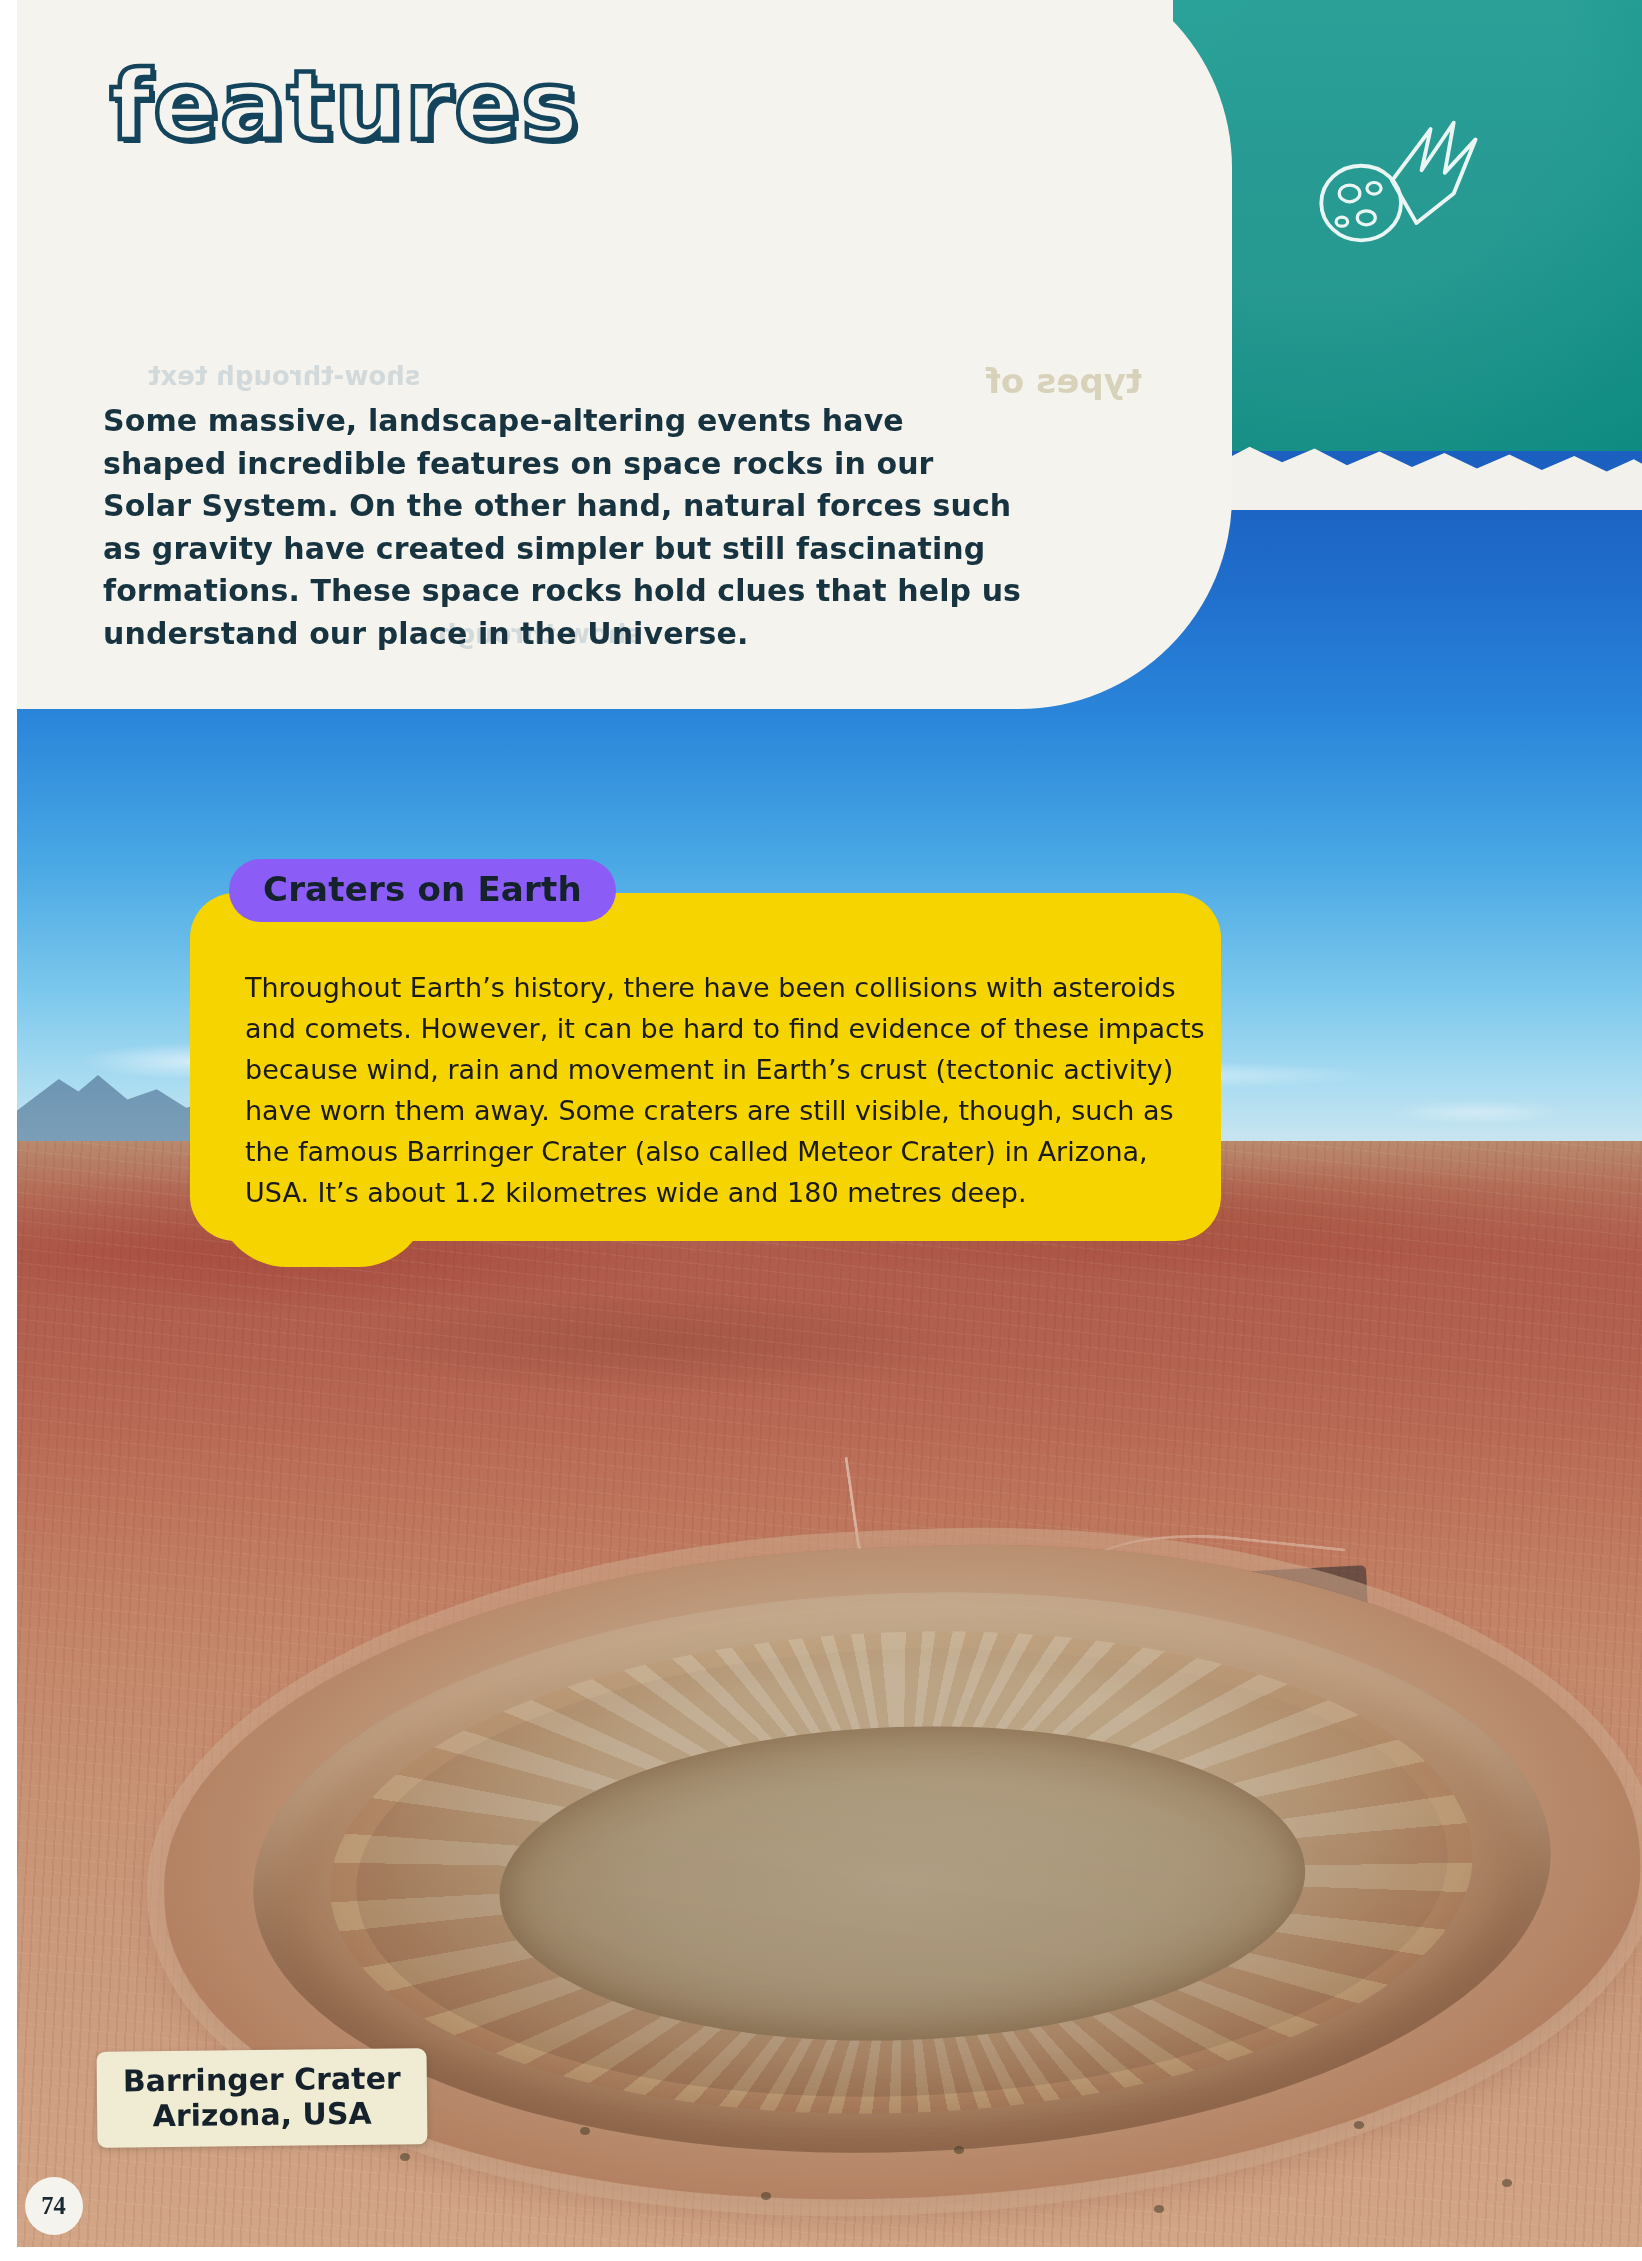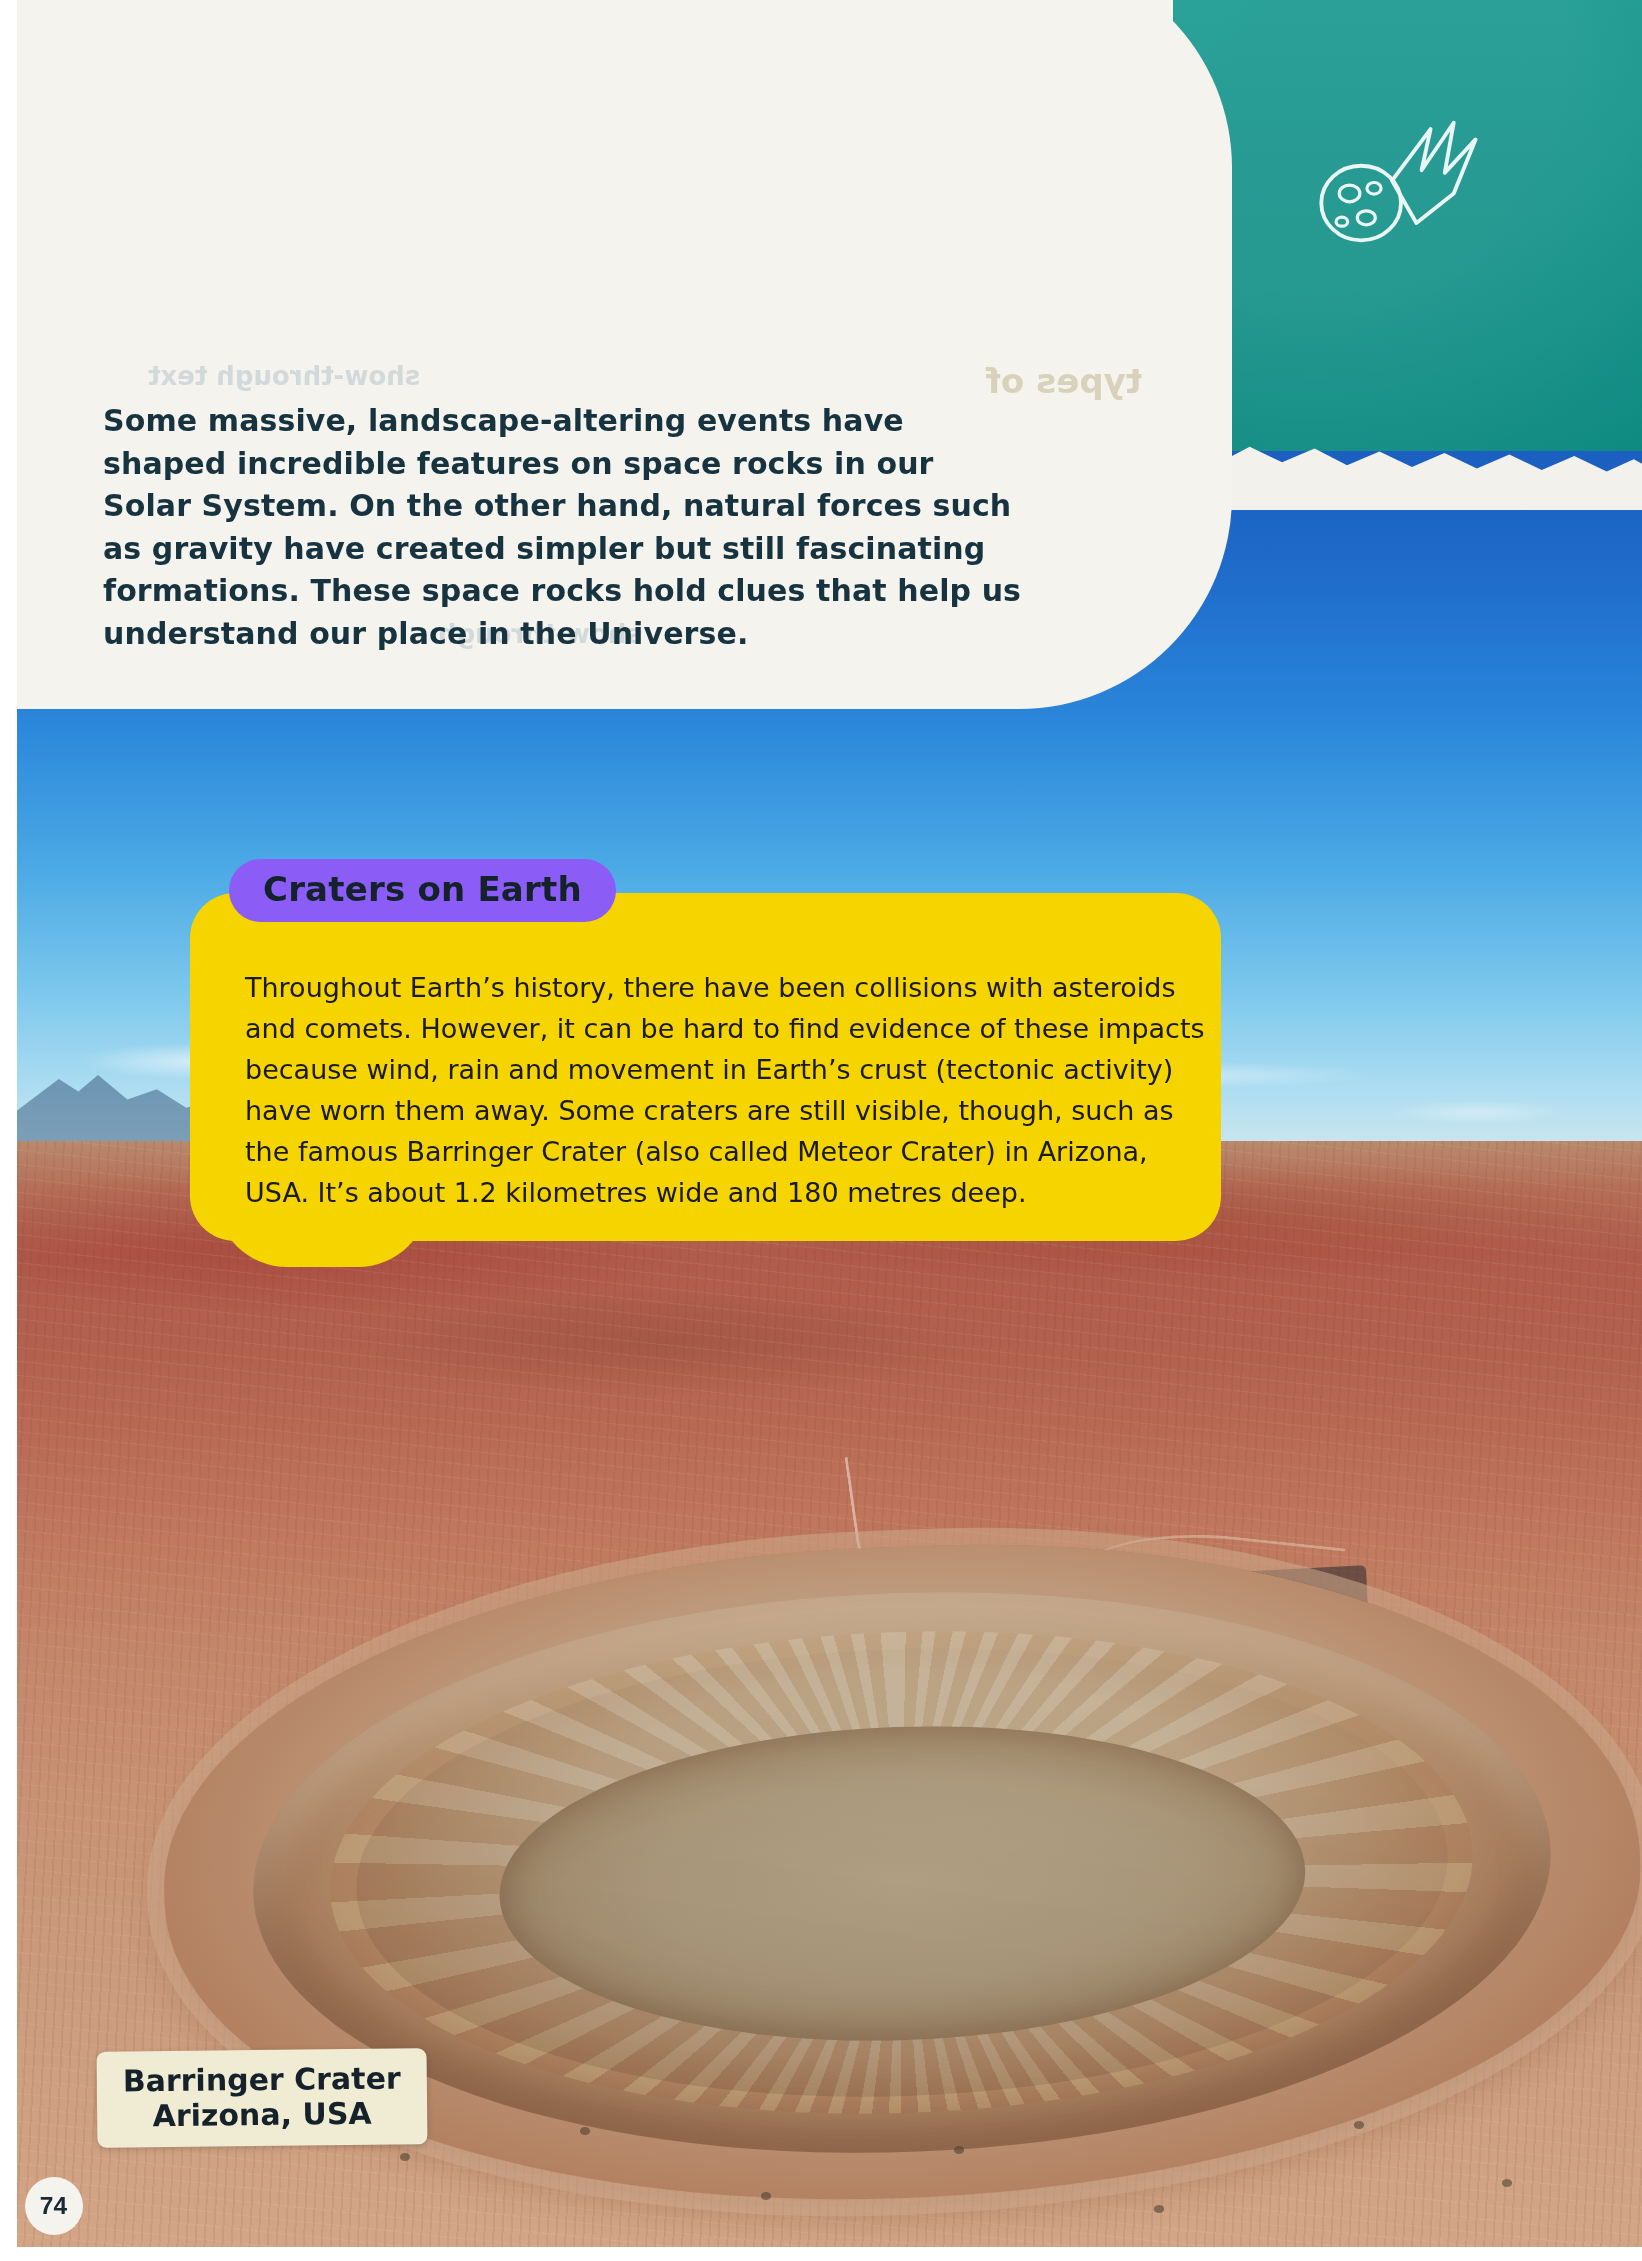--- a/index.html
+++ b/index.html
@@ -369,21 +369,21 @@
     position: absolute;
     left: 24.5px;
     top: 2177px;
     width: 58px;
     height: 58px;
     border-radius: 50%;
     background: #f5f3ee;
     display: flex;
     align-items: center;
     justify-content: center;
-    font-family: Liberation Sans, sans-serif;
+    font-family: Liberation Serif, serif;
     font-size: 24.5px;
     font-weight: 600;
     color: #1a2a33;
   }
   
   .edge-left {
     position: absolute;
     left: 0; top: 0; width: 17px; height: 2261px;
     background: #ffffff;
   }
@@ -428,20 +428,21 @@
   <div class="torn-edge"></div>
 
   <div class="hero-blob"></div>
   <div class="hero-blob-round"></div>
 
   <div class="ghost ghost1">show-through text</div>
   <div class="ghost ghost2">types of</div>
   <div class="ghost ghost3">show-through</div>
 
   <div class="hero-title">
+    <span class="line2">features</span>
   </div>
 
   <div class="hero-para">Some massive, landscape-altering events have shaped incredible features on space rocks in our Solar System. On the other hand, natural forces such as gravity have created simpler but still fascinating formations. These space rocks hold clues that help us understand our place in the Universe.</div>
 
   <div class="comet">
     <svg width="180" height="168" viewBox="0 0 280 260" fill="none" xmlns="http://www.w3.org/2000/svg">
       <ellipse cx="92" cy="155" rx="62" ry="58" stroke="#eaf6f4" stroke-width="6"></ellipse>
       <ellipse cx="74" cy="140" rx="16" ry="13" stroke="#eaf6f4" stroke-width="5"></ellipse>
       <ellipse cx="112" cy="132" rx="11" ry="9" stroke="#eaf6f4" stroke-width="5"></ellipse>
       <ellipse cx="100" cy="178" rx="14" ry="11" stroke="#eaf6f4" stroke-width="5"></ellipse>

